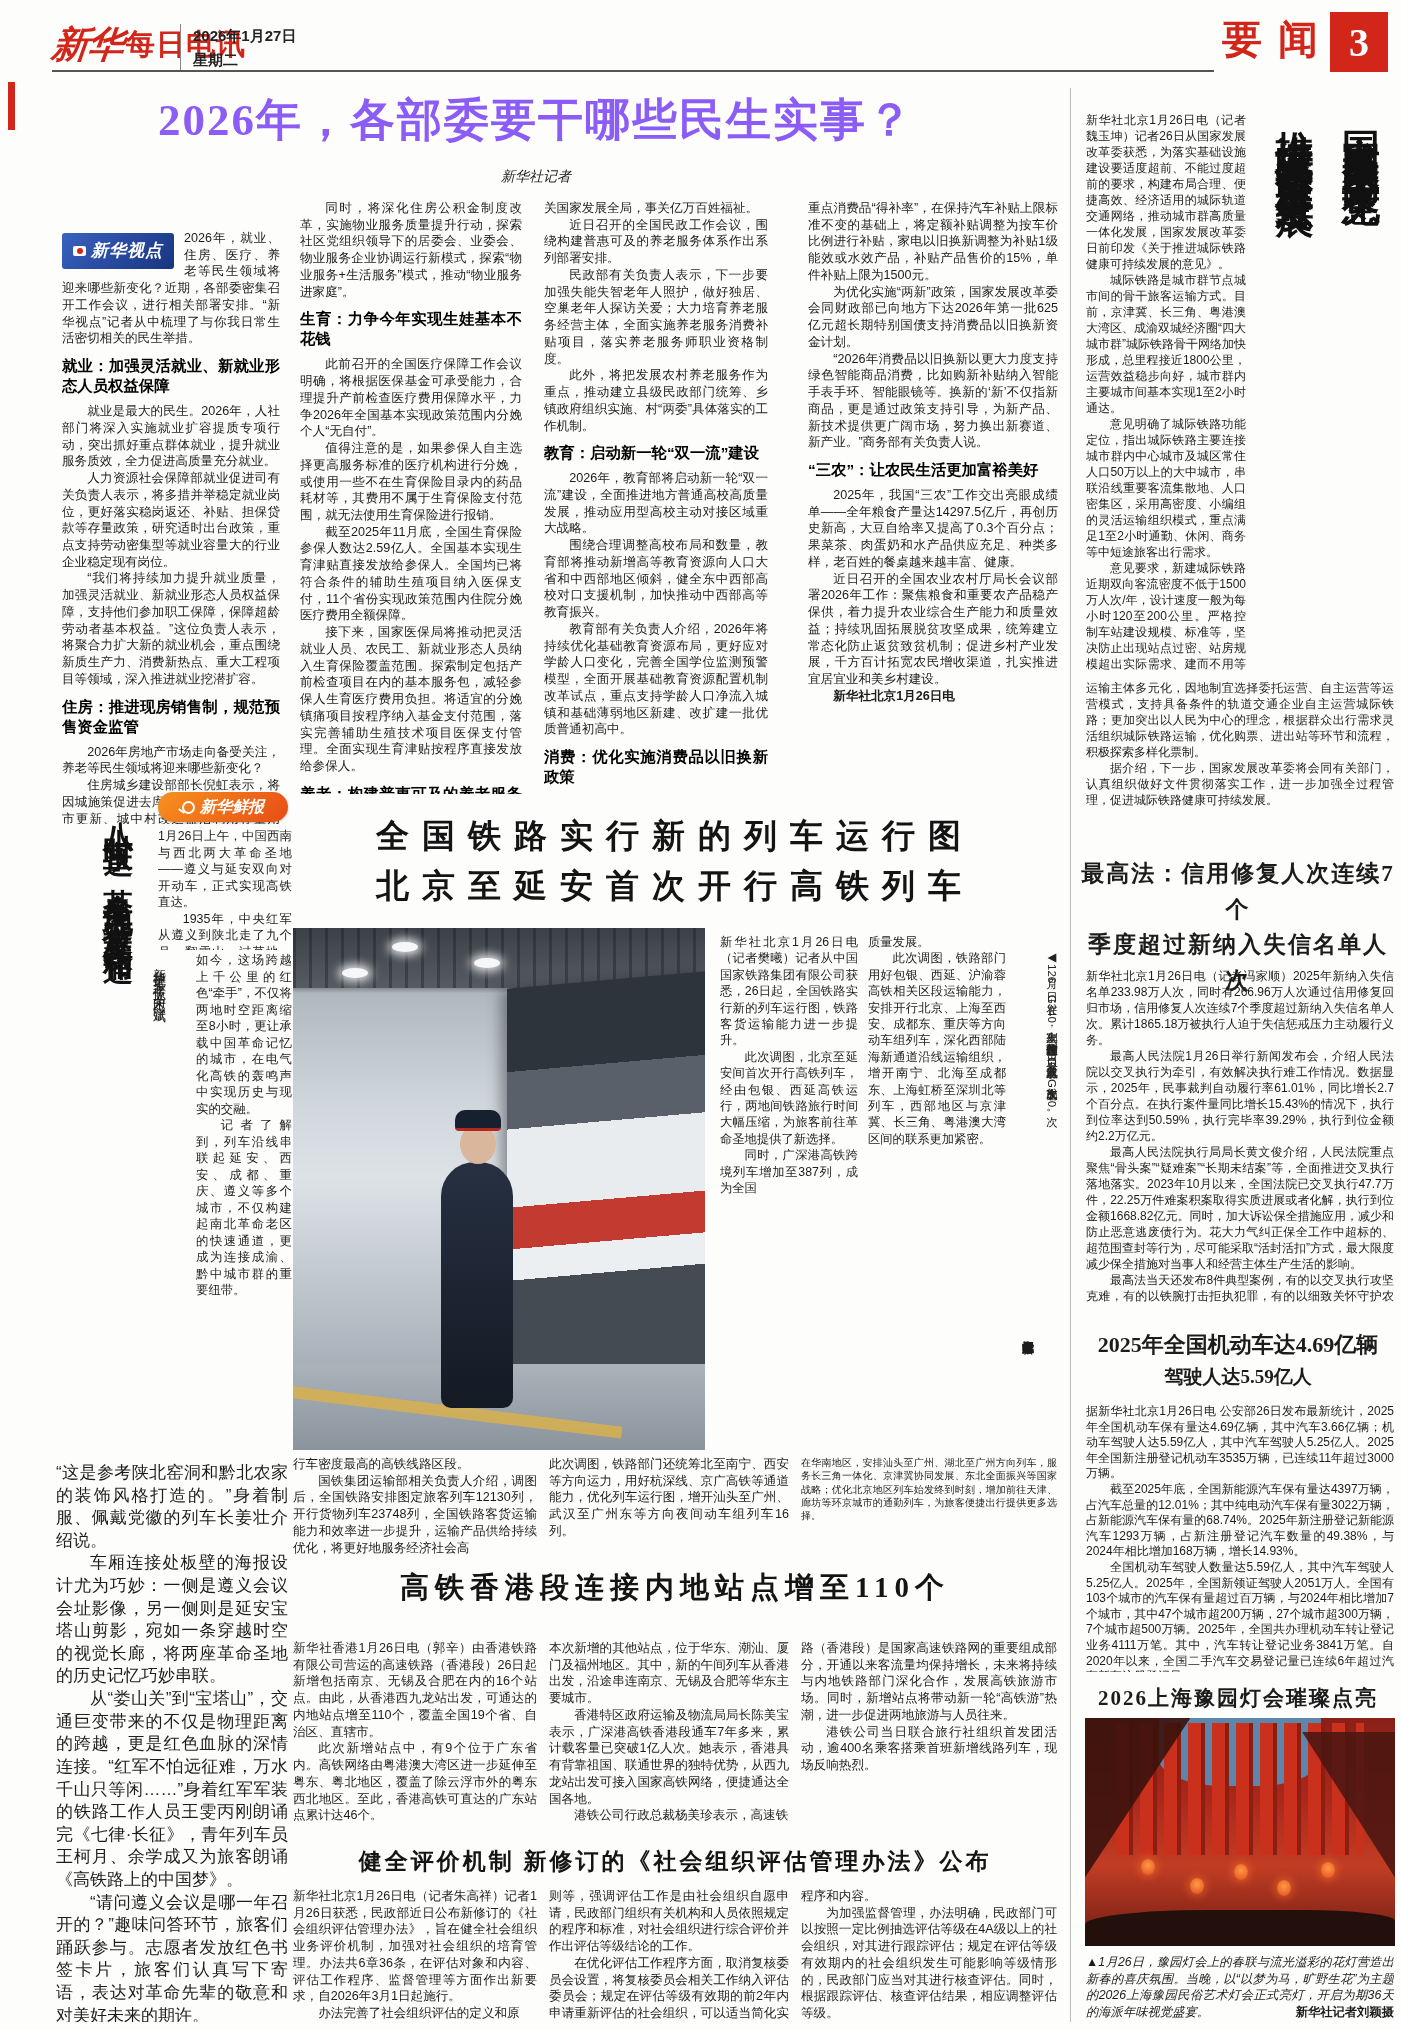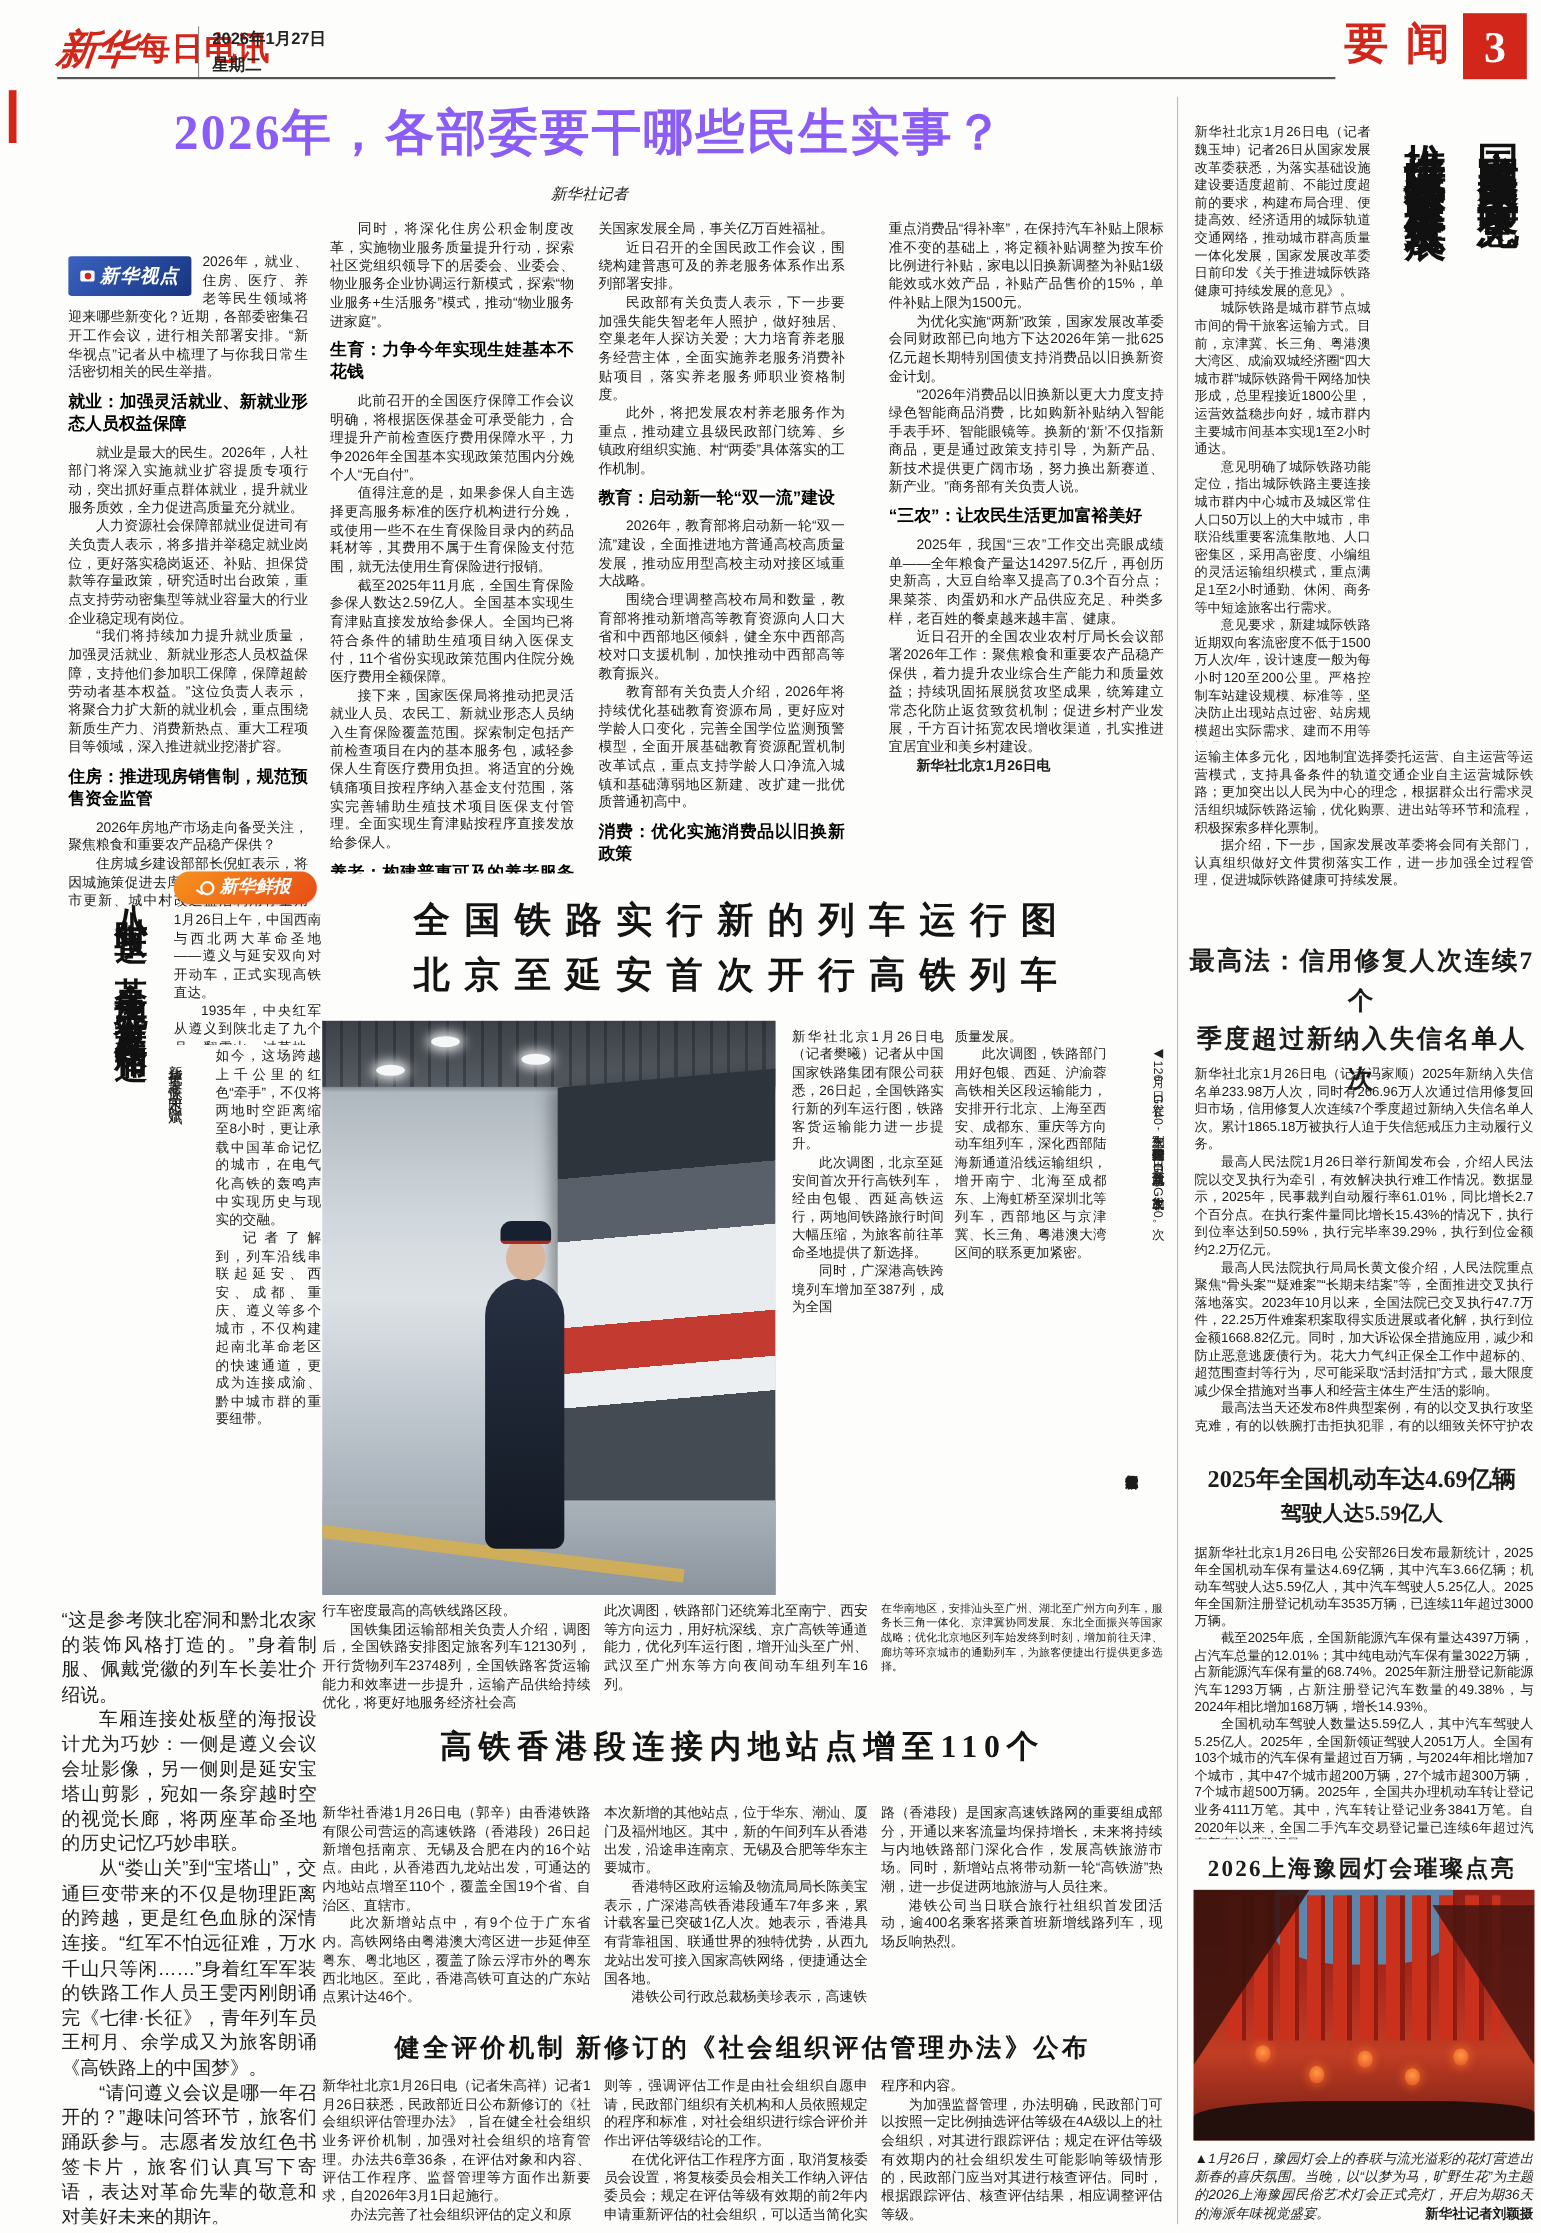--- a/index.html
+++ b/index.html
@@ -98,21 +98,21 @@
       <span class="cam-ico"></span>
       <i>新华视点</i>
     </span>
     <div>
         <div class="it it-c">2026年，就业、住房、医疗、养老等民生领域将迎来哪些新变化？近期，各部委密集召开工作会议，进行相关部署安排。“新华视点”记者从中梳理了与你我日常生活密切相关的民生举措。</div>
         <div class="it it-h">就业：加强灵活就业、新就业形态人员权益保障</div>
         <div class="it it-p">就业是最大的民生。2026年，人社部门将深入实施就业扩容提质专项行动，突出抓好重点群体就业，提升就业服务质效，全力促进高质量充分就业。</div>
         <div class="it it-p">人力资源社会保障部就业促进司有关负责人表示，将多措并举稳定就业岗位，更好落实稳岗返还、补贴、担保贷款等存量政策，研究适时出台政策，重点支持劳动密集型等就业容量大的行业企业稳定现有岗位。</div>
         <div class="it it-p">“我们将持续加力提升就业质量，加强灵活就业、新就业形态人员权益保障，支持他们参加职工保障，保障超龄劳动者基本权益。”这位负责人表示，将聚合力扩大新的就业机会，重点围绕新质生产力、消费新热点、重大工程项目等领域，深入推进就业挖潜扩容。</div>
         <div class="it it-h">住房：推进现房销售制，规范预售资金监管</div>
-        <div class="it it-p">2026年房地产市场走向备受关注，聚焦粮食和重要农产品稳产保供？</div>
+        <div class="it it-p">2026年房地产市场走向备受关注，养老等民生领域将迎来哪些新变化？</div>
         <div class="it it-p">住房城乡建设部部长倪虹表示，将因城施策促进去库存、优供给，结合城市更新、城中村改造盘活利用存量用地，推动收购存量商品房用作保障性住房、安置房、宿舍、人才房等。</div>
       </div>
   </div>
   <div class="col mcol" style="left:300px;top:200px;width:222px;height:594px;">
       <div>
         <div class="it it-p">同时，将深化住房公积金制度改革，实施物业服务质量提升行动，探索社区党组织领导下的居委会、业委会、物业服务企业协调运行新模式，探索“物业服务+生活服务”模式，推动“物业服务进家庭”。</div>
         <div class="it it-h">生育：力争今年实现生娃基本不花钱</div>
         <div class="it it-p">此前召开的全国医疗保障工作会议明确，将根据医保基金可承受能力，合理提升产前检查医疗费用保障水平，力争2026年全国基本实现政策范围内分娩个人“无自付”。</div>
         <div class="it it-p">值得注意的是，如果参保人自主选择更高服务标准的医疗机构进行分娩，或使用一些不在生育保险目录内的药品耗材等，其费用不属于生育保险支付范围，就无法使用生育保险进行报销。</div>
         <div class="it it-p">截至2025年11月底，全国生育保险参保人数达2.59亿人。全国基本实现生育津贴直接发放给参保人。全国均已将符合条件的辅助生殖项目纳入医保支付，11个省份实现政策范围内住院分娩医疗费用全额保障。</div>

